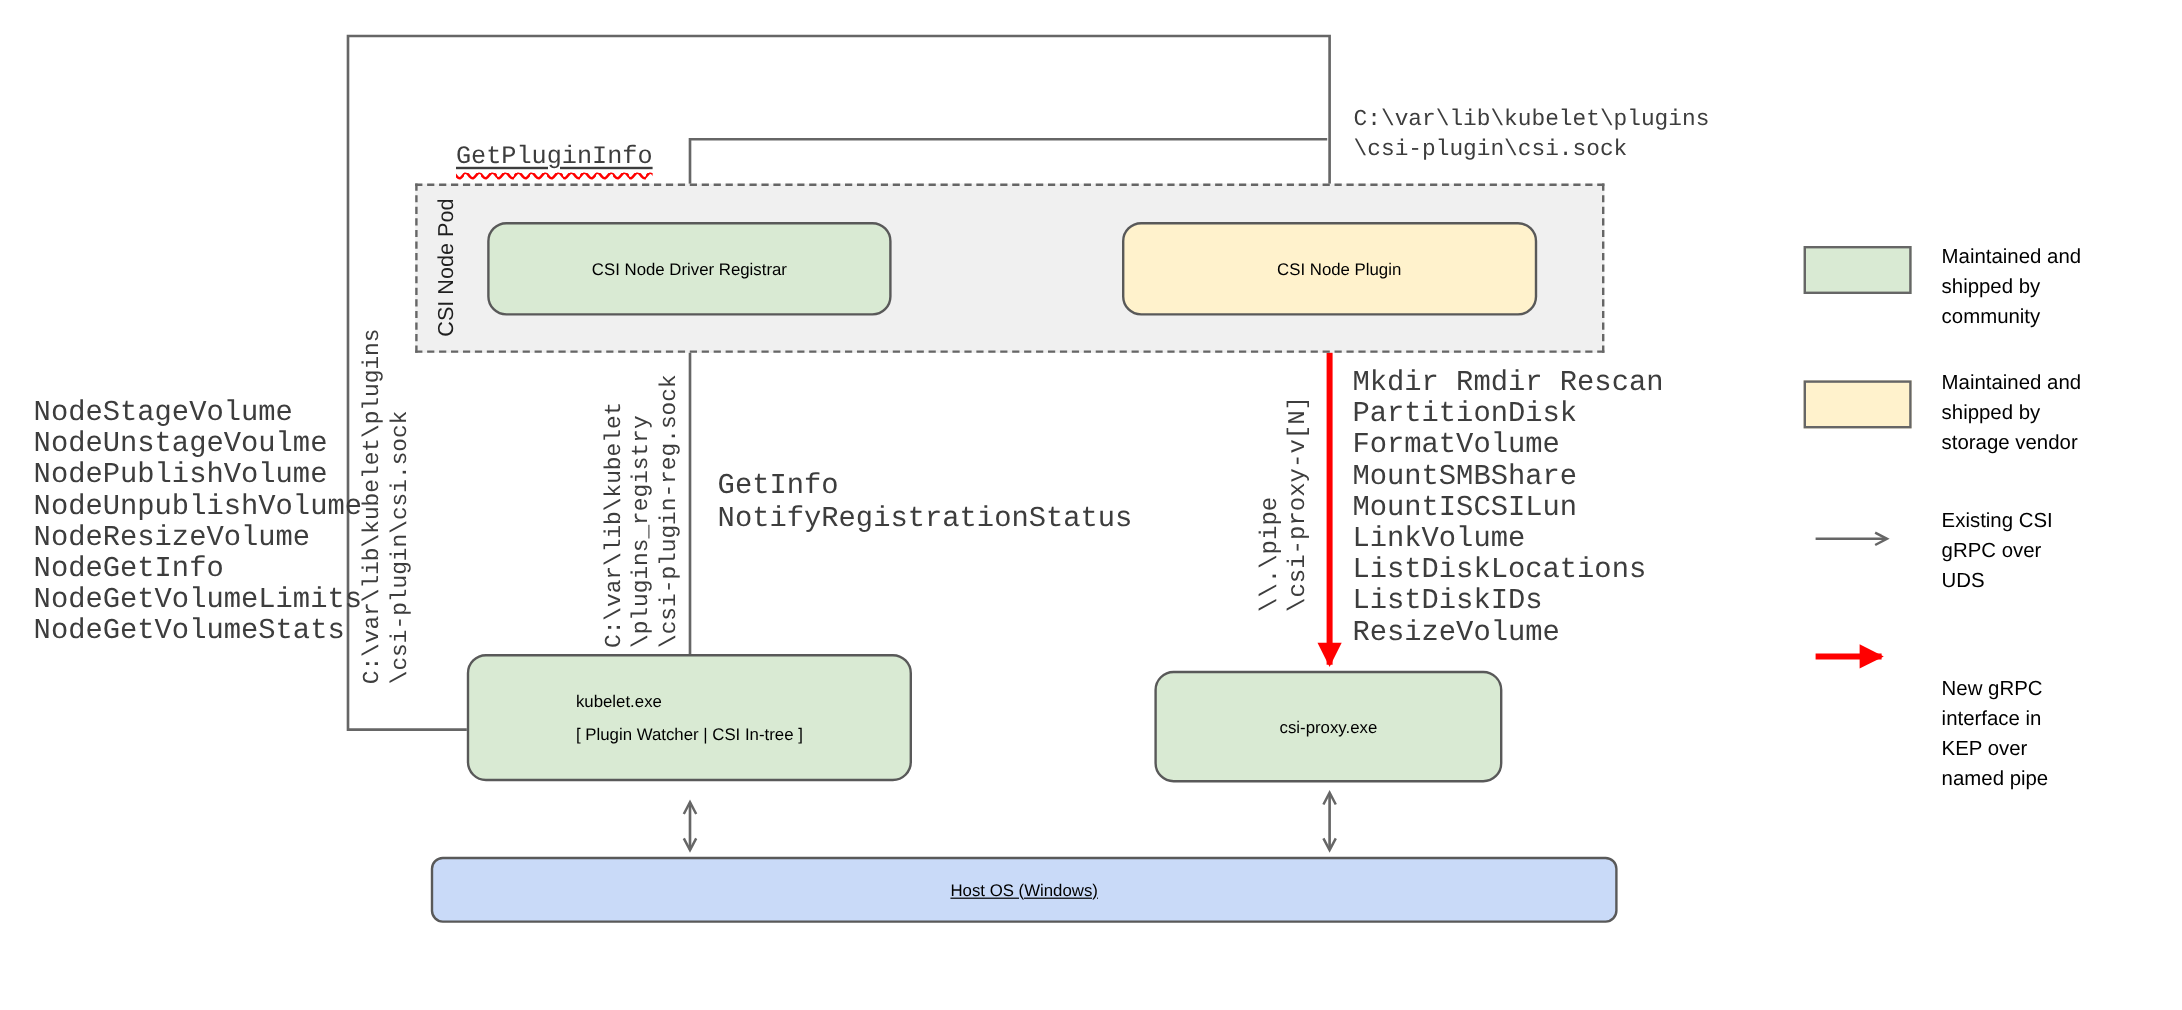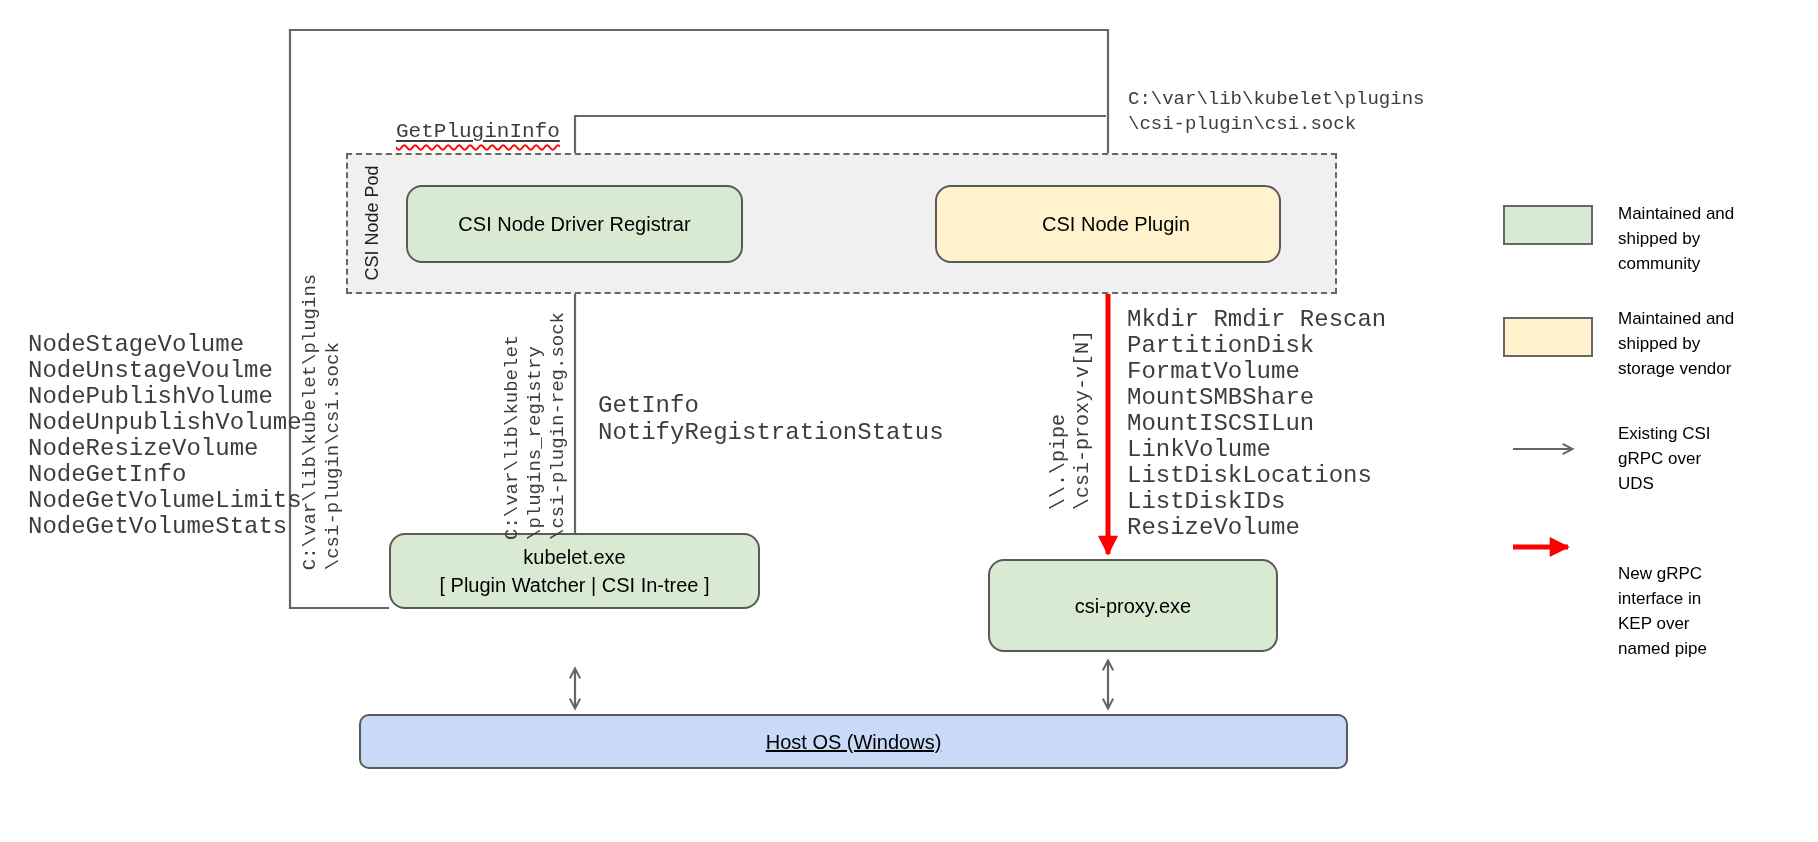--- a/index.html
+++ b/index.html
@@ -10,47 +10,47 @@
   .wires{position:absolute;left:0;top:0;width:1818px;height:842px;pointer-events:none;}
   .w{stroke:#666666;stroke-width:2.2;fill:none;}
   .r{stroke:#ff0000;stroke-width:5;fill:none;}
 
   .pod{
     position:absolute;left:346px;top:153px;width:991px;height:141px;
     background:#f0f0f0;border:2px dashed #666666;box-sizing:border-box;
   }
   .node{
     position:absolute;box-sizing:border-box;border:2px solid #595959;border-radius:16px;
-    display:flex;align-items:center;justify-content:center;text-align:center;
-    font-size:20px;line-height:28px;color:#000;white-space:pre-line;
+    display:flex;align-items:center;justify-content:center;
+    font-size:14px;line-height:28px;color:#000;white-space:pre-line;
   }
   .n-green{background:#d9ead3;}
   .n-yellow{background:#fff2cc;}
   .n-blue{background:#c9daf8;border-radius:10px;text-decoration:underline;}
 
   .registrar{left:406px;top:185px;width:337px;height:78px;}
   .plugin{left:935px;top:185px;width:346px;height:78px;padding-left:16px;}
-  .kubelet{left:389px;top:533px;width:371px;height:76px;}
-  .proxy{left:988px;top:559px;width:290px;height:93px;}
+  .kubelet{left:389px;top:545px;width:371px;height:106px;}
+  .proxy{left:962px;top:559px;width:290px;height:93px;}
   .hostos{left:359px;top:714px;width:989px;height:55px;}
 
   .mono{
     position:absolute;font-family:"Liberation Mono","DejaVu Sans Mono",monospace;
     color:#3d3d3d;white-space:pre-line;font-size:24px;line-height:26px;
   }
   .rot{
     transform:translate(-50%,-50%) rotate(-90deg);
     white-space:pre;line-height:23px;font-size:19px;text-align:left;
   }
   .pod-label{
     position:absolute;left:372px;top:223px;
     transform:translate(-50%,-50%) rotate(-90deg);
     font-size:18px;color:#1f1f1f;white-space:nowrap;
   }
-  .gpi{top:119px;left:396px;font-size:21px;white-space:nowrap;}
+  .gpi{top:119px;left:380px;font-size:21px;white-space:nowrap;}
   .u-solid{text-decoration:underline;text-decoration-color:#3d3d3d;text-decoration-thickness:1.5px;text-underline-offset:3px;}
   .u-wavy{text-decoration:underline wavy #ff0000;text-decoration-thickness:1.5px;text-underline-offset:7px;}
 
   .legend-swatch{
     position:absolute;left:1503px;width:90px;height:40px;box-sizing:border-box;
     border:2px solid #666666;
   }
   .legend-text{
     position:absolute;left:1618px;font-size:17px;line-height:25px;white-space:pre-line;color:#000;
   }

